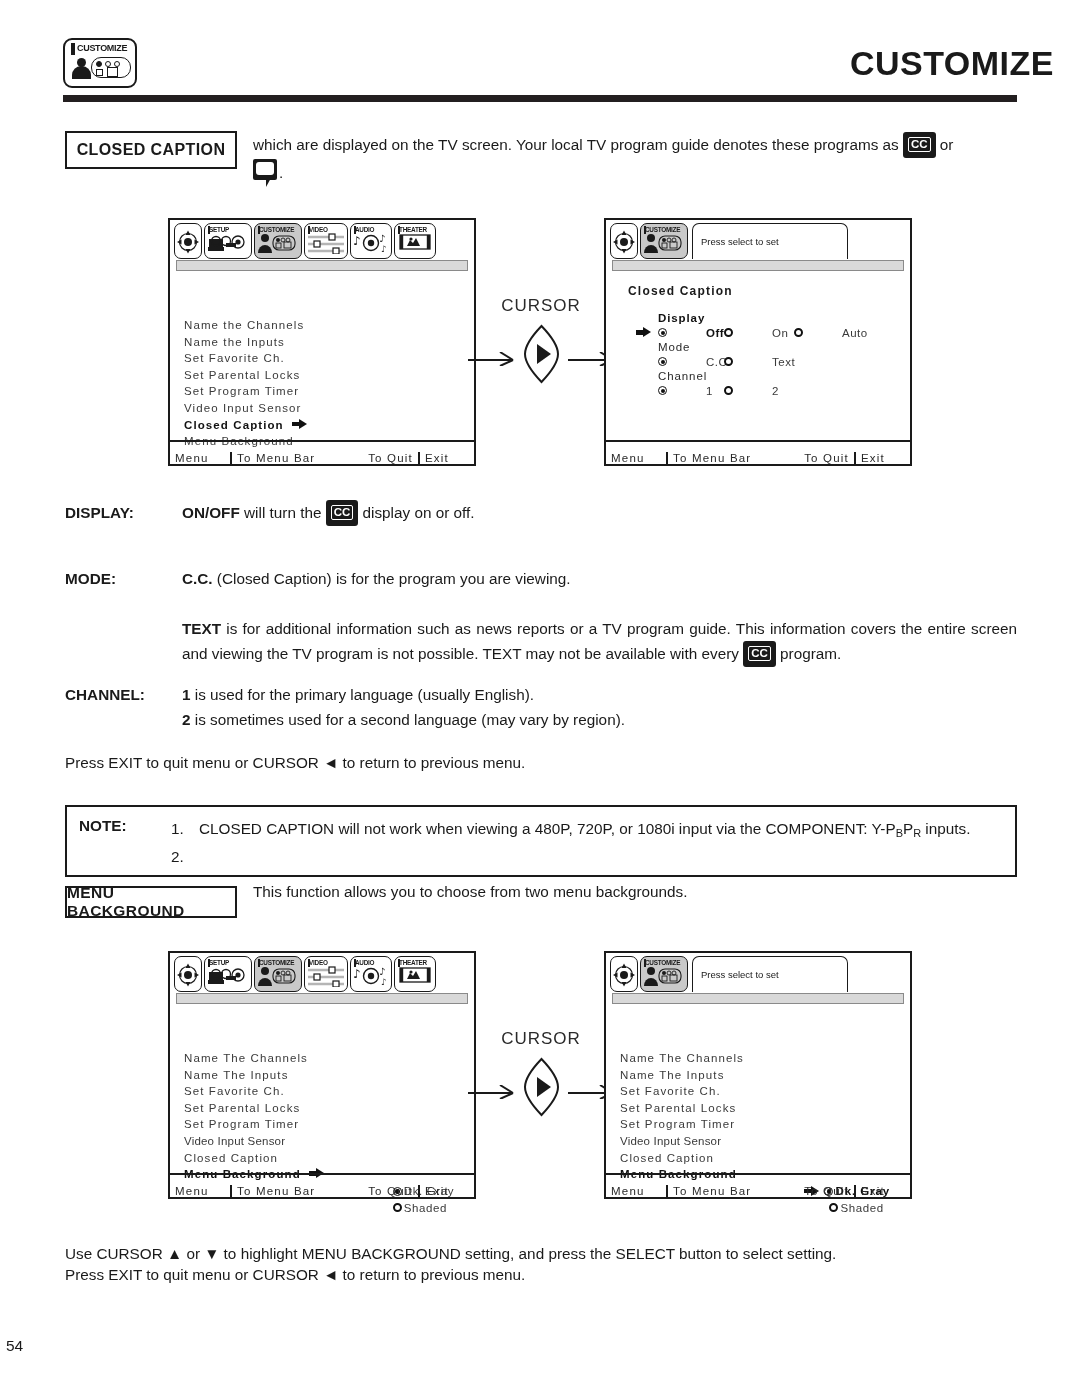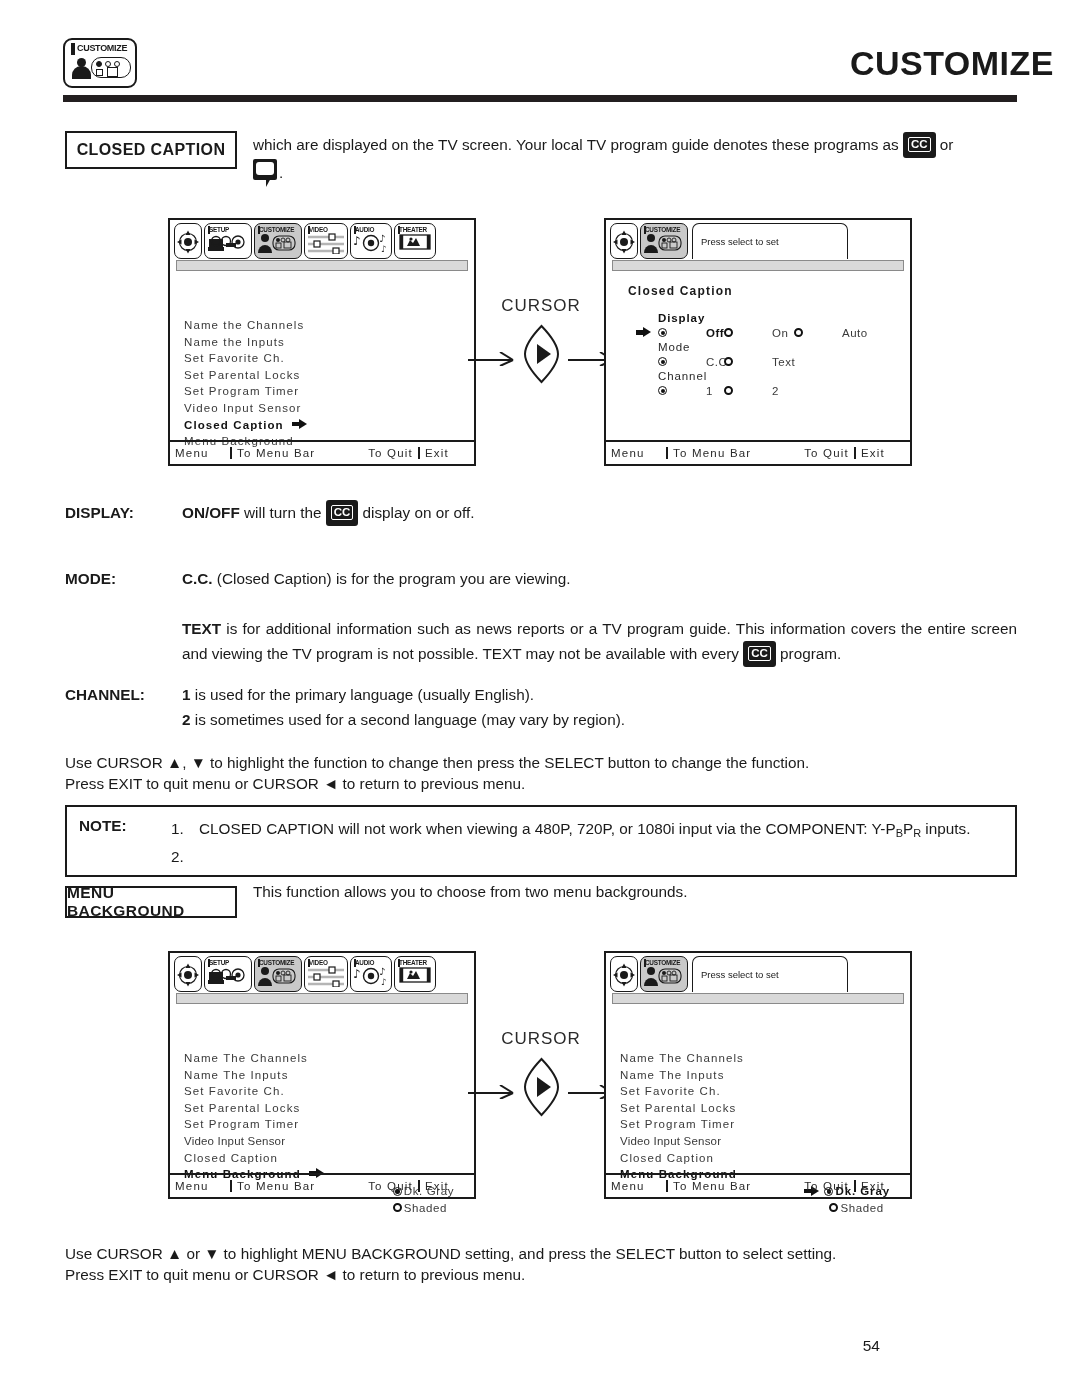--- a/index.html
+++ b/index.html
@@ -151,21 +151,21 @@
   .arrow-r::before {
     content:""; position:absolute; left:0; top:3.2px; width:8px; height:4.5px; background:#111;
   }
   .arrow-r::after {
     content:""; position:absolute; left:7px; top:0; width:0; height:0;
     border-left:8px solid #111; border-top:5.5px solid transparent; border-bottom:5.5px solid transparent;
   }
 
   .tv-footer {
     position:absolute; left:0; right:0; bottom:0; height:24px;
-    border-top:2px solid #1a1a1a; display:flex; align-items:center;
+    border-top:2px solid #1a1a1a; display:flex; align-items:flex-end;
   }
   .tv-footer div {
     font-size:11.5px; letter-spacing:1.2px; display:flex; align-items:center;
     padding:0 5px; color:#2a2a2a;
   }
   .f1 { width:62px; border-right:2px solid #1a1a1a; }
   .f2 { flex:1; border-right:2px solid #1a1a1a; justify-content:space-between !important; }
   .f3 { width:54px; }
 
   
@@ -251,22 +251,22 @@
   .note-label {
     position:absolute; left:12px; top:10px; font-weight:bold; font-size:15.3px;
   }
   .note-items { position:absolute; left:104px; top:10px; right:8px; }
   .note-item { display:flex; font-size:15.3px; line-height:24px; }
   .note-num { width:28px; flex:none; }
   sub { font-size:0.72em; vertical-align:-0.28em; }
 
   
   .pageno {
-    position:absolute; left:0; width:880px; top:1337px;
-    text-align:right; font-size:15.5px;
+    position:absolute; left:6px; width:880px; top:1337px;
+    text-align:left; font-size:15.5px;
   }
 </style>
 </head>
 <body>
 
 <div class="header">
   <div class="hdr-icon">
     <div class="hdr-icon-bar"></div>
     <div class="hdr-icon-label">CUSTOMIZE</div>
     <div class="hdr-person"></div>
@@ -532,21 +532,20 @@
         <b>1</b><span> is used for the primary language (usually English).</span>
       </div>
       <div>
         <b>2</b><span> is sometimes used for a second language (may vary by region).</span>
       </div>
     </div>
   </div>
 </div>
 
 <div class="instr" id="instr1">
-  <p>Use CURSOR ▲, ▼ to highlight the function to change then press the SELECT button to change the function.</p>
   <p>Press EXIT to quit menu or CURSOR ◄ to return to previous menu.</p>
 </div>
 
 <div class="notebox">
   <div class="note-label">NOTE:</div>
   <div class="note-items">
     <div class="note-item">
       <div class="note-num">1.</div>
       <div><span>CLOSED CAPTION will not work when viewing a 480P, 720P, or 1080i input via the COMPONENT: Y-P</span><sub>B</sub><span>P</span><sub>R</sub><span> inputs.</span></div>
     </div>

